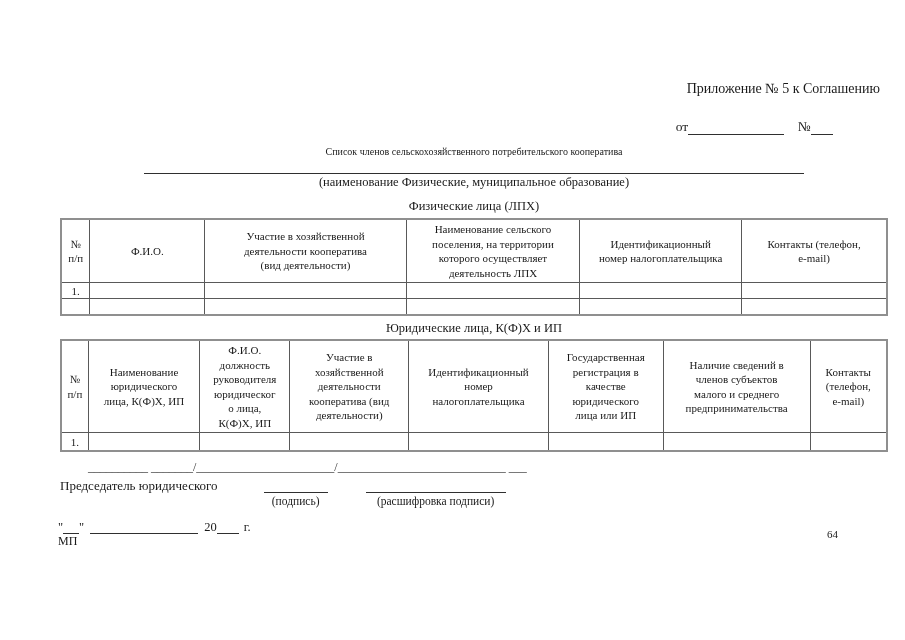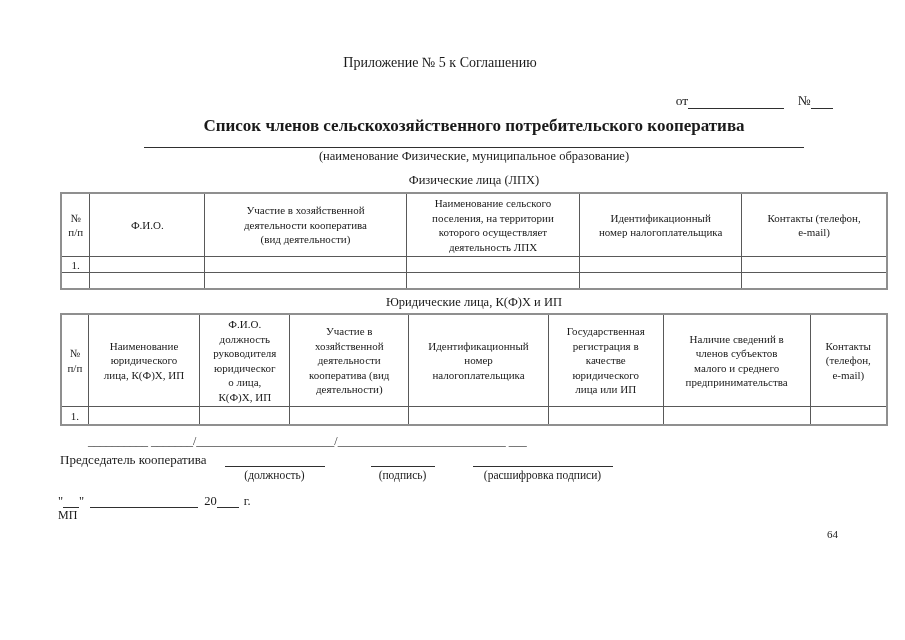--- a/index.html
+++ b/index.html
@@ -4,28 +4,28 @@
 <style>
   html,body{margin:0;padding:0;background:#ffffff;}
   .page{
     position:relative;
     width:905px;height:640px;
     background:#ffffff;
     color:#1a1a1a;
     font-family:"Liberation Serif","DejaVu Serif",serif;
     overflow:hidden;
   }
-  .appendix{padding-top:54px;padding-right:25px;text-align:center;font-size:14px;line-height:18px;}
+  .appendix{padding-top:80px;padding-right:25px;text-align:right;font-size:14px;line-height:18px;}
   .from-row{margin-top:20px;padding-right:72px;display:flex;justify-content:flex-end;align-items:flex-end;font-size:13.5px;line-height:17px;}
   .blank{display:inline-block;border-bottom:1px solid #2f2f2f;height:15px;vertical-align:baseline;}
   .from-blank{width:96px;}
   .num-blank{width:22px;}
   .from-gap{width:14px;}
   .header-wrap{margin-left:60px;width:828px;text-align:center;}
-  .doc-title{margin-top:8px;font-size:17px;font-weight:bold;line-height:18px;}
+  .doc-title{margin-top:8px;font-size:10px;font-weight:normal;line-height:18px;}
   .title-rule{height:12px;width:660px;margin:0 auto;border-bottom:1.4px solid #2f2f2f;}
   .caption{font-size:12.5px;line-height:17px;}
   .as-of{font-size:12.5px;line-height:17px;}
   .as-of .blank{width:96px;}
   .section-heading{margin-top:7px;font-size:12.5px;line-height:17px;}
   .sec2{margin-top:4px;}
   table.doc{border-collapse:collapse;table-layout:fixed;margin-left:60px;margin-top:3px;width:828px;border:2px solid #8f8f8f;}
   table.doc th,table.doc td{border:1px solid #595959;}
   table.doc th{
     font-weight:normal;font-size:11px;line-height:14.5px;
@@ -181,25 +181,21 @@
         <td></td>
         <td></td>
         <td></td>
       </tr>
     </tbody>
   </table>
 
   <div class="slash-line">__________ _______/_______________________/____________________________ ___</div>
 
   <div class="chairman-row">
-    <span class="chairman-label">Председатель кооператива</span>
-    <span class="sig-field f1">
-      <span class="sig-line"></span>
-      <span class="sig-caption">(должность)</span>
-    </span>
+    <span class="chairman-label">Председатель юридического</span>
     <span class="sig-field f2">
       <span class="sig-line"></span>
       <span class="sig-caption">(подпись)</span>
     </span>
     <span class="sig-field f3">
       <span class="sig-line"></span>
       <span class="sig-caption">(расшифровка подписи)</span>
     </span>
   </div>
 

